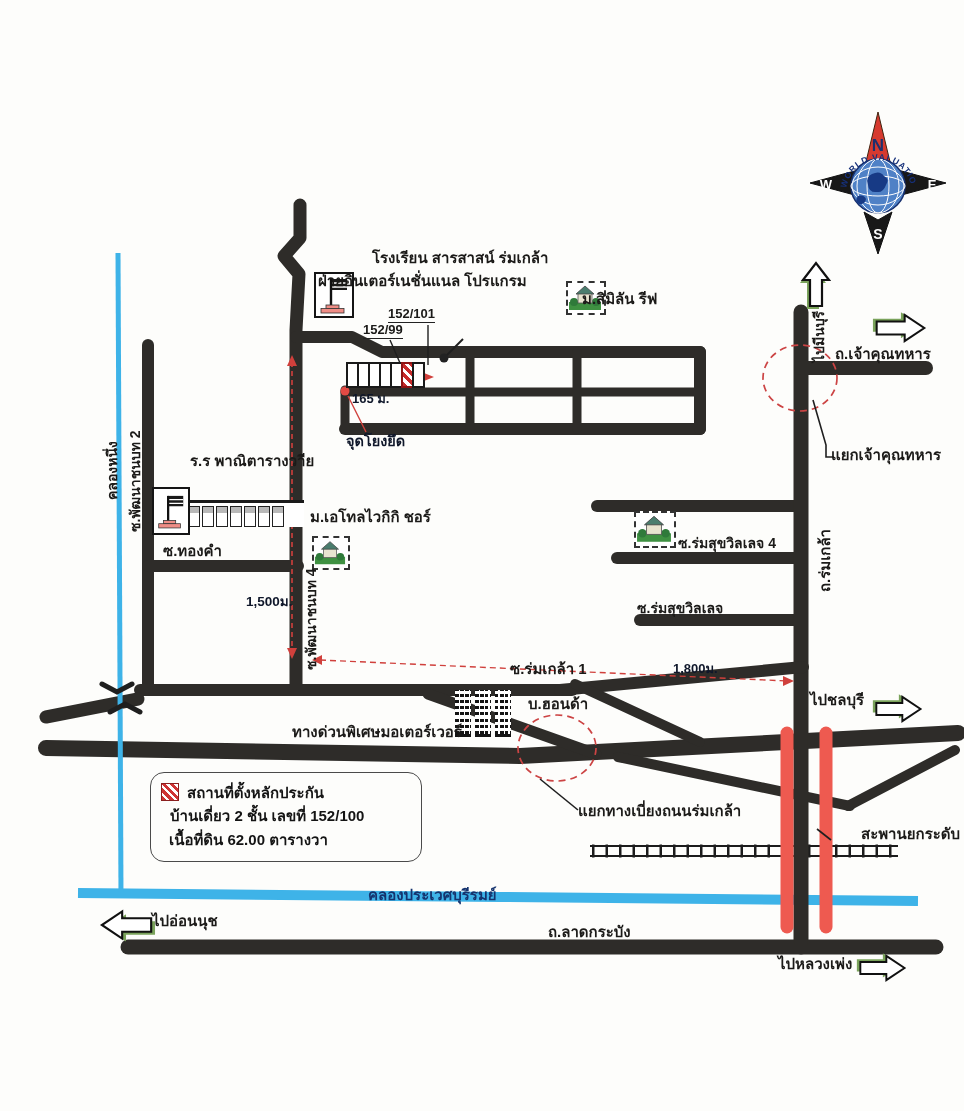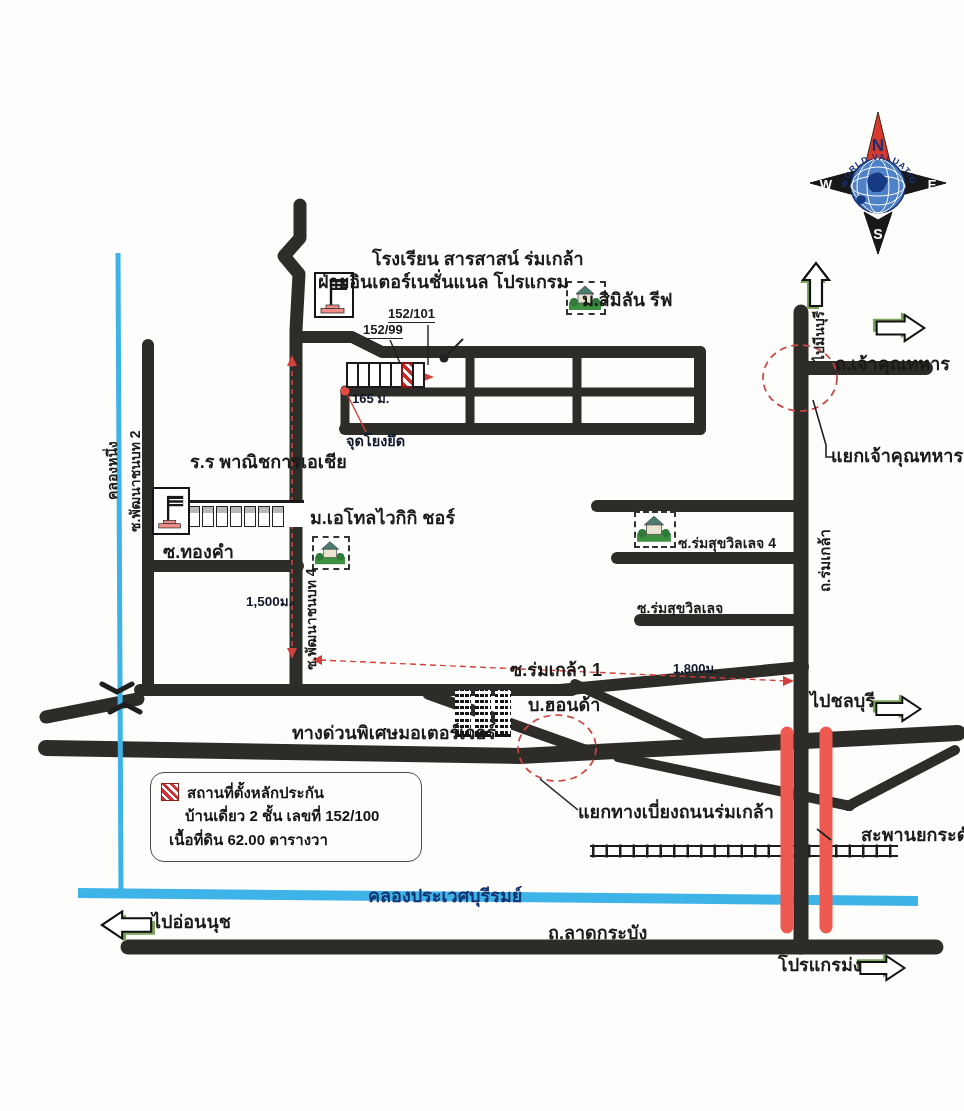--- a/index.html
+++ b/index.html
@@ -1,19 +1,19 @@
 <!DOCTYPE html>
 <html><head>
 <meta charset="utf-8">
 <style>
   html,body{margin:0;padding:0;background:#ffffff;}
   #map{position:relative;width:964px;height:1111px;background:#fdfdfb;overflow:hidden;
        font-family:"Liberation Sans",sans-serif;}
   svg.layer{position:absolute;left:0;top:0;}
-  .lbl{position:absolute;font-weight:bold;color:#1b1a18;font-size:18px;white-space:nowrap;line-height:1.1;}
+  .lbl{position:absolute;font-weight:bold;color:#1b1a18;font-size:15px;white-space:nowrap;line-height:1.1;}
   .red{color:#0f172a;}
   .navy{color:#15336e;}
   .blue{color:#2f9fd6;}
   .fs13{font-size:13px;} .fs14{font-size:14px;}
   .addr{font-size:13px;border-bottom:1.5px solid #222;padding-bottom:1px;}
   .vlbl{position:absolute;font-weight:bold;color:#1b1a18;font-size:14px;white-space:nowrap;
         transform:rotate(-90deg);transform-origin:0 0;}
   .legend{position:absolute;left:150px;top:772px;width:272px;height:90px;border:1.6px solid #4a4a4a;
           border-radius:14px;background:#fdfdfb;padding:8px 10px;box-sizing:border-box;}
   .legend .row{display:flex;align-items:flex-start;gap:8px;}
@@ -237,48 +237,48 @@
     </svg>
   </div>
 
   <div class="lbl" style="left:372px;top:250px;">โรงเรียน สารสาสน์ ร่มเกล้า</div>
   <div class="lbl" style="left:318px;top:273px;">ฝ่ายอินเตอร์เนชั่นแนล โปรแกรม</div>
   <div class="lbl addr" style="left:388px;top:307px;">152/101</div>
   <div class="lbl addr" style="left:363px;top:323px;">152/99</div>
   <div class="lbl" style="left:582px;top:291px;">ม.สิมิลัน รีฟ</div>
   <div class="lbl red fs13" style="left:352px;top:392px;">165 ม.</div>
   <div class="lbl red" style="left:346px;top:434px;font-size:14.5px;">จุดโยงยึด</div>
-  <div class="lbl" style="left:190px;top:453px;">ร.ร พาณิชการเอเชีย</div>
+  <div class="lbl" style="left:190px;top:453px;">ร.ร พาณิตารางวาีย</div>
   <div class="lbl" style="left:163px;top:543px;">ซ.ทองคำ</div>
   <div class="lbl" style="left:310px;top:509px;">ม.เอโทลไวกิกิ ชอร์</div>
   <div class="lbl red" style="left:246px;top:595px;font-size:13.5px;">1,500ม.</div>
   <div class="lbl fs14" style="left:678px;top:536px;">ซ.ร่มสุขวิลเลจ 4</div>
   <div class="lbl fs14" style="left:637px;top:601px;">ซ.ร่มสุขวิลเลจ</div>
   <div class="lbl" style="left:510px;top:661px;">ซ.ร่มเกล้า 1</div>
   <div class="lbl red fs13" style="left:673px;top:662px;">1,800ม.</div>
-  <div class="lbl" style="left:835px;top:346px;margin-top:9px;">ถ.เจ้าคุณทหาร</div>
+  <div class="lbl" style="left:835px;top:346px;">ถ.เจ้าคุณทหาร</div>
   <div class="lbl" style="left:831px;top:447px;">แยกเจ้าคุณทหาร</div>
   <div class="lbl" style="left:528px;top:696px;">บ.ฮอนด้า</div>
   <div class="lbl" style="left:292px;top:724px;">ทางด่วนพิเศษมอเตอร์เวอร์</div>
   <div class="lbl" style="left:578px;top:803px;">แยกทางเบี่ยงถนนร่มเกล้า</div>
   <div class="lbl" style="left:810px;top:692px;">ไปชลบุรี</div>
   <div class="lbl" style="left:834px;top:826px;padding-left:27px;">สะพานยกระดับ</div>
   <div class="lbl navy" style="left:368px;top:887px;">คลองประเวศบุรีรมย์</div>
   <div class="lbl" style="left:152px;top:913px;">ไปอ่อนนุช</div>
   <div class="lbl" style="left:548px;top:924px;">ถ.ลาดกระบัง</div>
-  <div class="lbl" style="left:778px;top:956px;">โปรแกรม่ง</div>
+  <div class="lbl" style="left:778px;top:956px;">ไปหลวงเพ่ง</div>
 
   <div class="vlbl blue" style="left:101px;top:500px;">คลองหนึ่ง</div>
   <div class="vlbl" style="left:124px;top:532px;">ซ.พัฒนาชนบท 2</div>
   <div class="vlbl" style="left:300px;top:670px;">ซ.พัฒนาชนบท 4</div>
   <div class="vlbl" style="left:808px;top:362px;">ไปมีนบุรี</div>
   <div class="vlbl" style="left:813px;top:592px;font-size:15px;">ถ.ร่มเกล้า</div>
 
   <div class="legend">
     <div class="row">
       <div class="swatch"></div>
       <div class="txt">สถานที่ตั้งหลักประกัน</div>
     </div>
-    <div class="txt" style="margin-left:24px;">บ้านเดี่ยว 2 ชั้น  เลขที่ 152/100</div>
+    <div class="txt" style="margin-left:9px;">บ้านเดี่ยว 2 ชั้น  เลขที่ 152/100</div>
     <div class="txt" style="margin-left:8px;">เนื้อที่ดิน 62.00 ตารางวา</div>
   </div>
 
 </div>
 
 </body></html>

